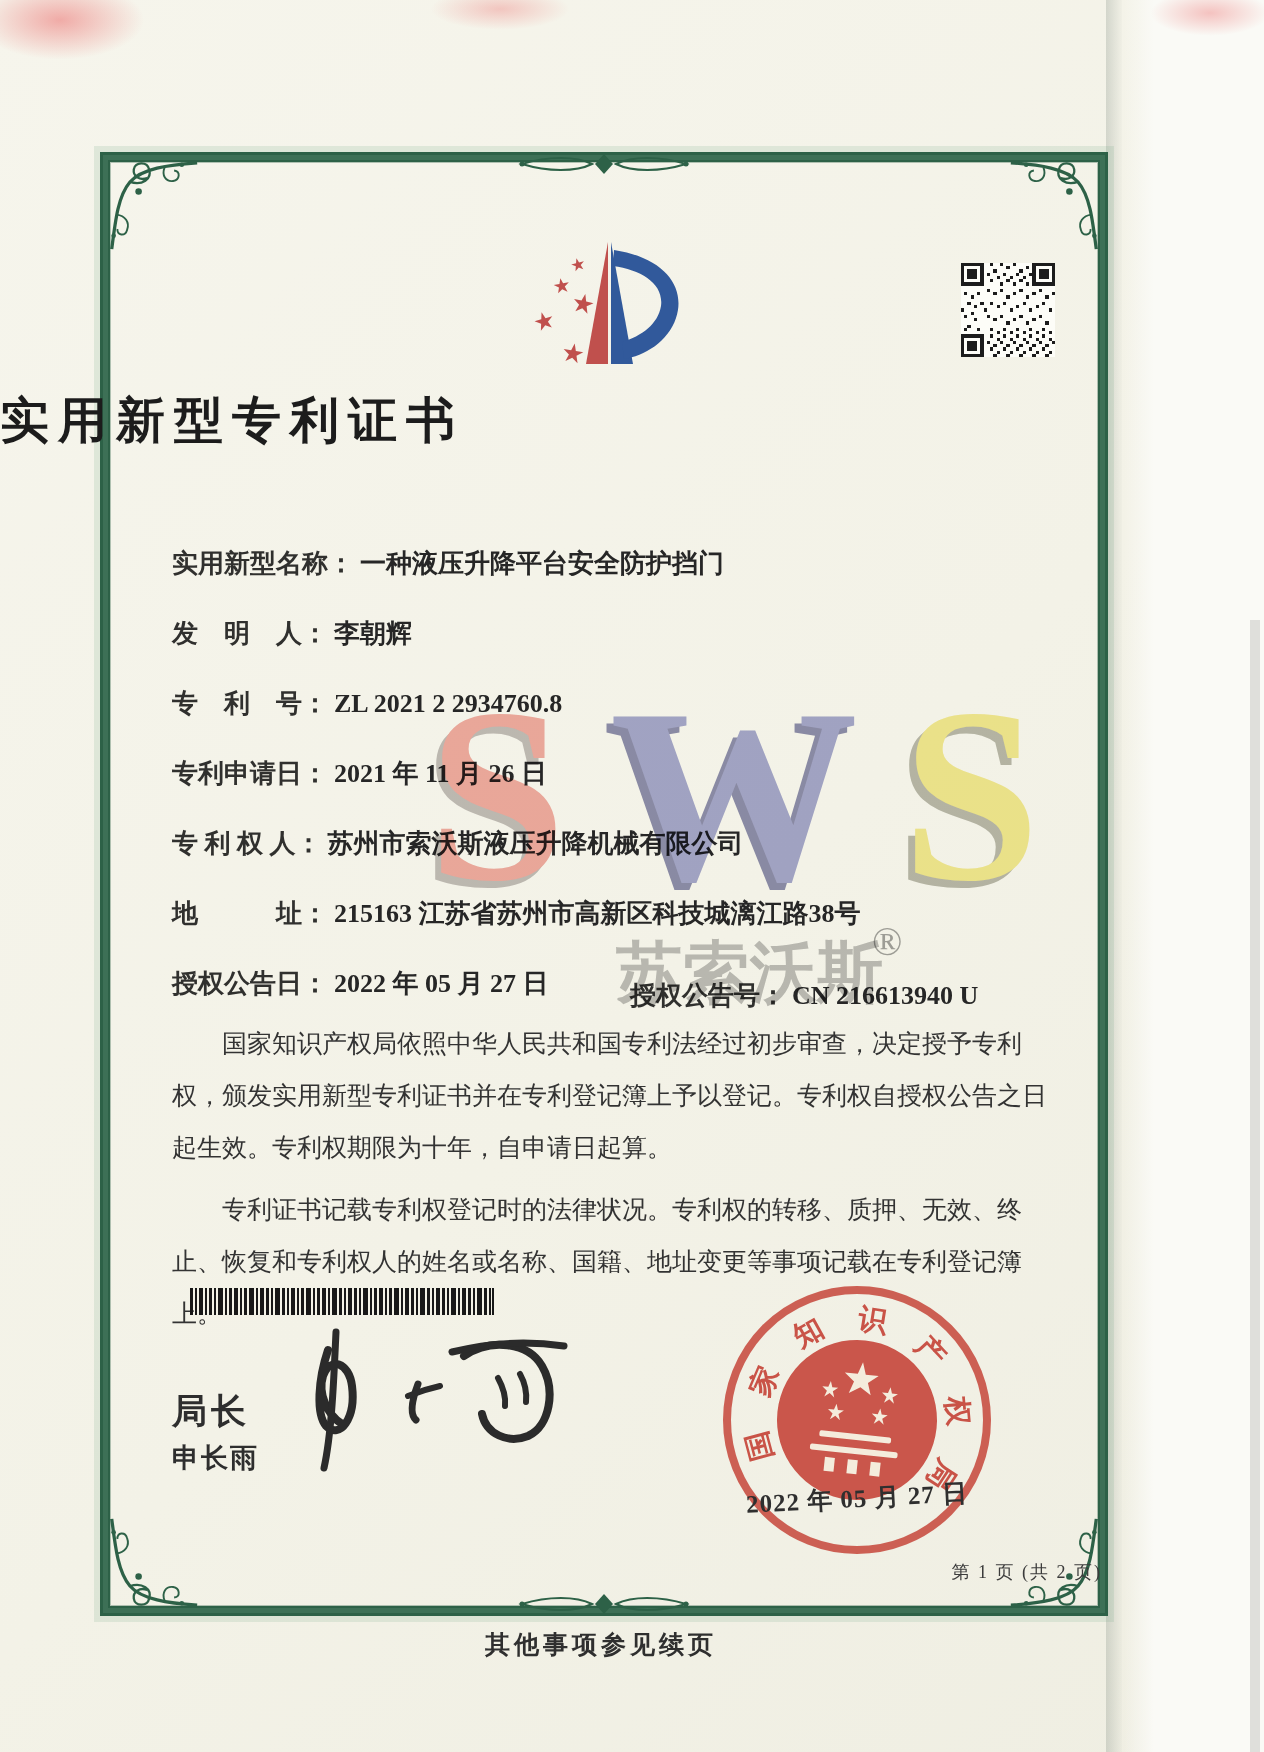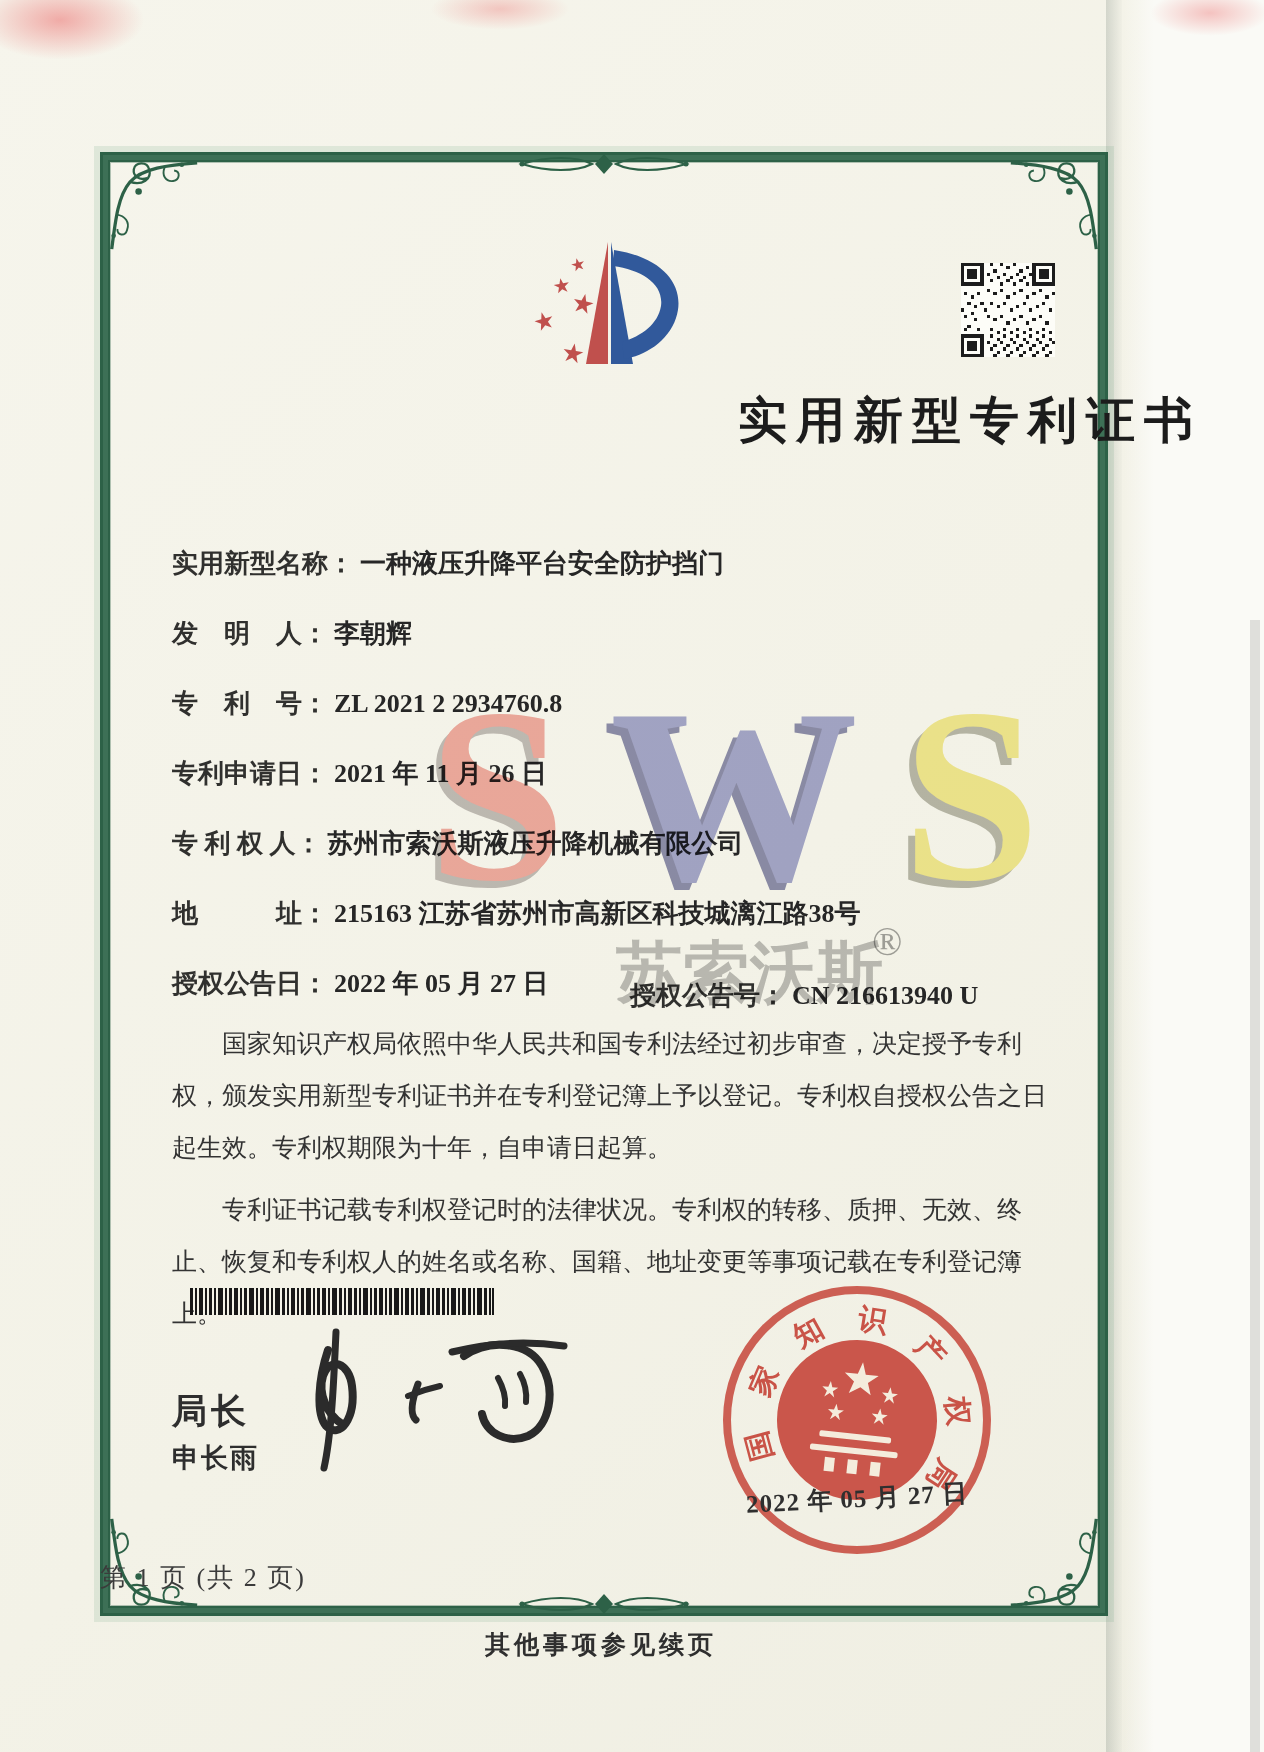--- a/index.html
+++ b/index.html
@@ -26,21 +26,21 @@
   .corner.tr{right:2px;top:2px;transform:scaleX(-1);}
   .corner.bl{left:2px;bottom:2px;transform:scaleY(-1);}
   .corner.br{right:2px;bottom:2px;transform:scale(-1,-1);}
   .mid-ornament{position:absolute;left:50%;transform:translateX(-50%);width:180px;height:26px;}
   .mid-ornament.top{top:-4px;}
   .mid-ornament.bottom{bottom:-4px;transform:translateX(-50%) scaleY(-1);}
   
   .cert-no{position:absolute;left:163px;top:250px;font-size:24px;font-weight:600;letter-spacing:3px;color:#3c4540;}
   .qr{position:absolute;left:961px;top:263px;width:94px;height:94px;}
   .logo{position:absolute;left:520px;top:236px;width:180px;height:164px;}
-  .title{position:absolute;left:0;top:388px;width:1202px;text-align:right;
+  .title{position:absolute;left:0;top:388px;width:1202px;text-align:left;
          font-family:"Liberation Sans","DejaVu Sans",sans-serif;
          font-size:49px;font-weight:900;letter-spacing:9px;color:#1c1c1c;}
   
   .rows{position:absolute;left:172px;top:546px;width:900px;}
   .frow{position:relative;height:70px;font-size:26px;font-weight:600;color:#262626;}
   .frow .lab{white-space:pre;color:#30302e;}
   .frow .val{white-space:pre;margin-left:6px;}
   .grant-no{position:absolute;left:458px;top:12px;}
   
   .paras{position:absolute;left:172px;top:1018px;width:897px;font-size:25px;line-height:52px;color:#333;}
@@ -52,21 +52,21 @@
   .officer-name{position:absolute;left:172px;top:1440px;font-size:27px;font-weight:600;letter-spacing:2px;}
   .signature{position:absolute;left:268px;top:1322px;width:330px;height:155px;}
   
   .seal{position:absolute;left:723px;top:1286px;width:268px;height:268px;}
   .seal-ring{position:absolute;left:0;top:0;width:252px;height:252px;border:8px solid rgba(197,69,58,.85);border-radius:50%;}
   .seal-char{position:absolute;width:30px;height:30px;font-size:29px;line-height:30px;font-weight:700;color:rgba(197,69,58,.92);text-align:center;
              font-family:"Liberation Sans","DejaVu Sans",sans-serif;}
   .emblem{position:absolute;left:46px;top:46px;width:176px;height:176px;transform:rotate(6deg);}
   .seal-date{position:absolute;left:-12px;top:196px;width:292px;text-align:center;font-size:25px;font-weight:600;color:#2f2f2f;letter-spacing:1px;transform:rotate(-3deg);}
   
-  .page-info{position:absolute;left:100px;top:1560px;width:1002px;text-align:left;font-size:26px;color:#3b3b3b;letter-spacing:2px;}
+  .page-info{position:absolute;left:100px;top:1560px;width:1002px;text-align:right;font-size:18px;color:#3b3b3b;letter-spacing:2px;}
   .cont-note{position:absolute;left:100px;top:1628px;width:1002px;text-align:center;font-size:25px;font-weight:600;color:#2f2f2f;letter-spacing:4px;}
   
   .wm{pointer-events:none;}
   .wm-letters{position:absolute;left:428px;top:672px;display:flex;gap:44px;
       font-size:248px;font-weight:700;font-family:"Liberation Serif","DejaVu Serif",serif;
       mix-blend-mode:multiply;opacity:.62;line-height:1;}
   .wm-letters .l1{color:#ed7d72;text-shadow:-6px 7px 0 rgba(130,120,120,.75);}
   .wm-letters .l2{color:#7277bb;text-shadow:-7px 7px 0 rgba(43,45,110,.85);}
   .wm-letters .l3{color:#f1e356;text-shadow:-7px 7px 0 rgba(120,120,100,.8);}
   .wm-cjk{position:absolute;left:616px;top:928px;font-size:66px;font-weight:700;letter-spacing:1px;color:#a9a9a9;opacity:.72;mix-blend-mode:multiply;}

